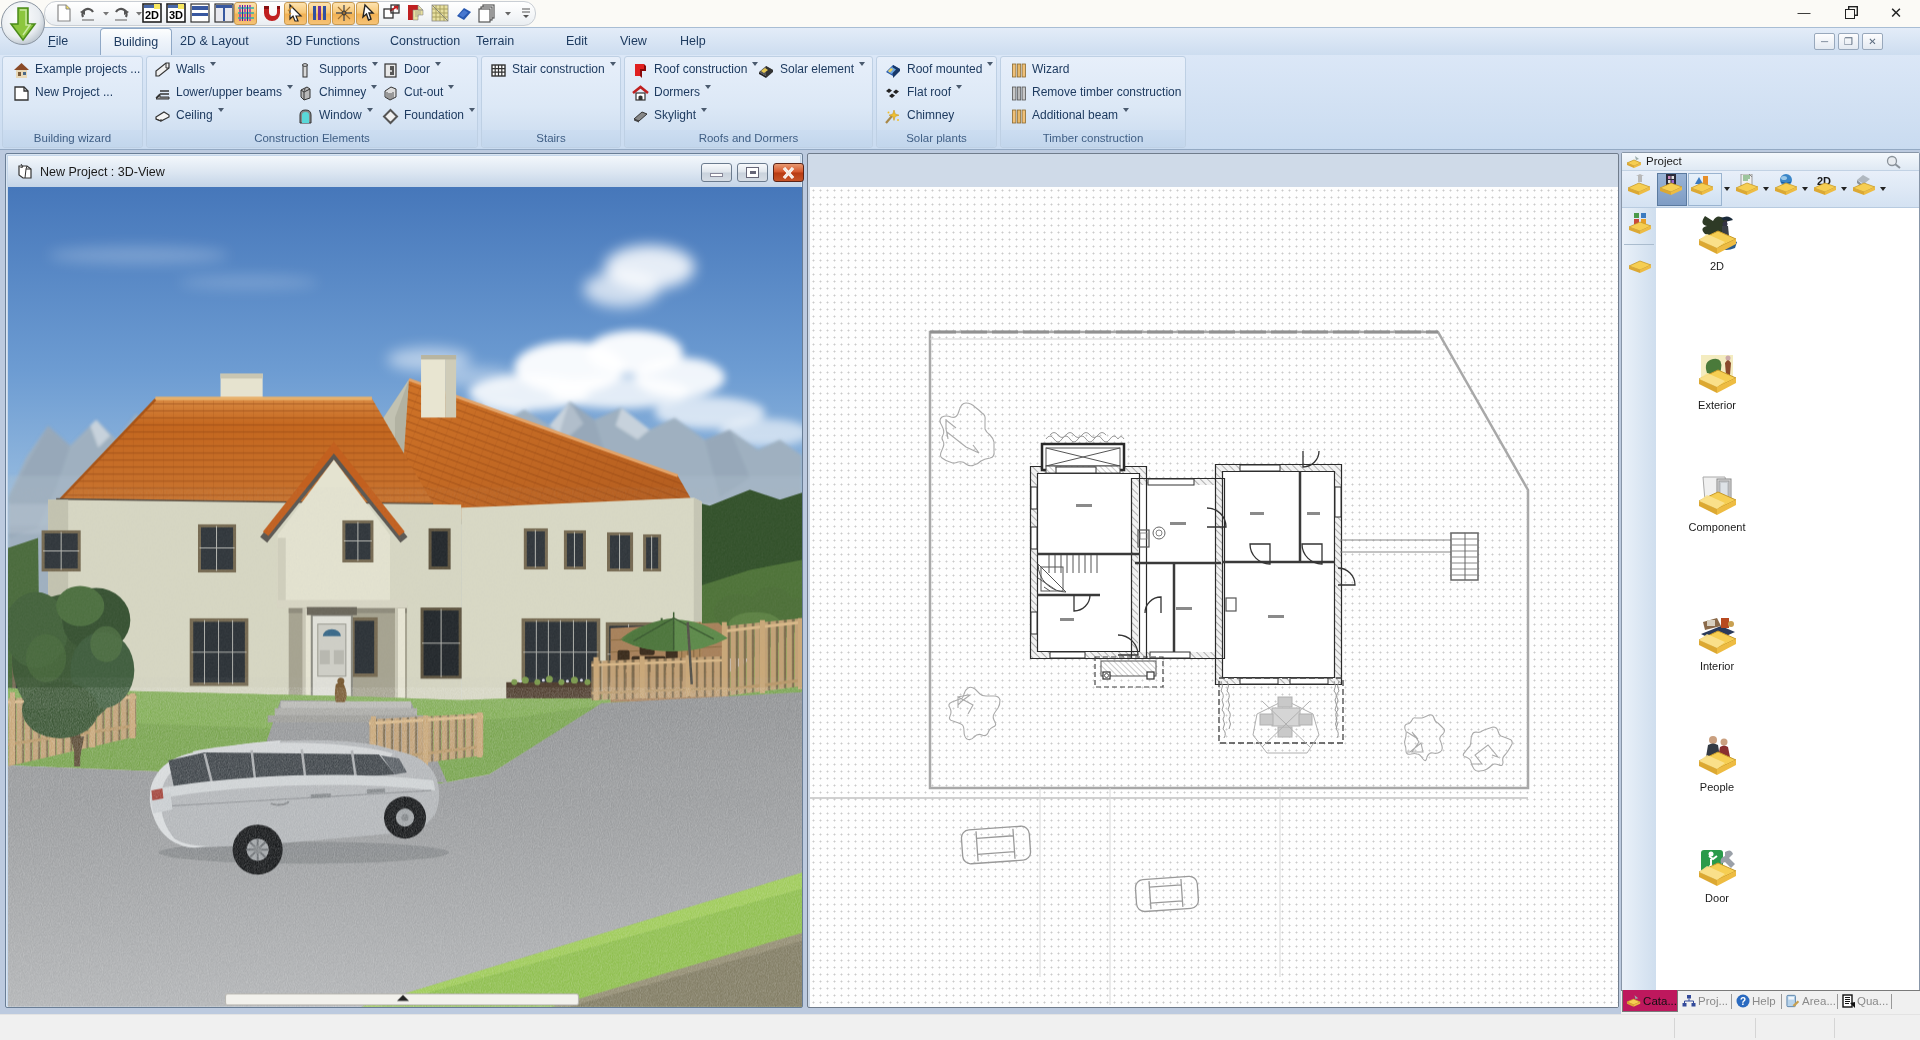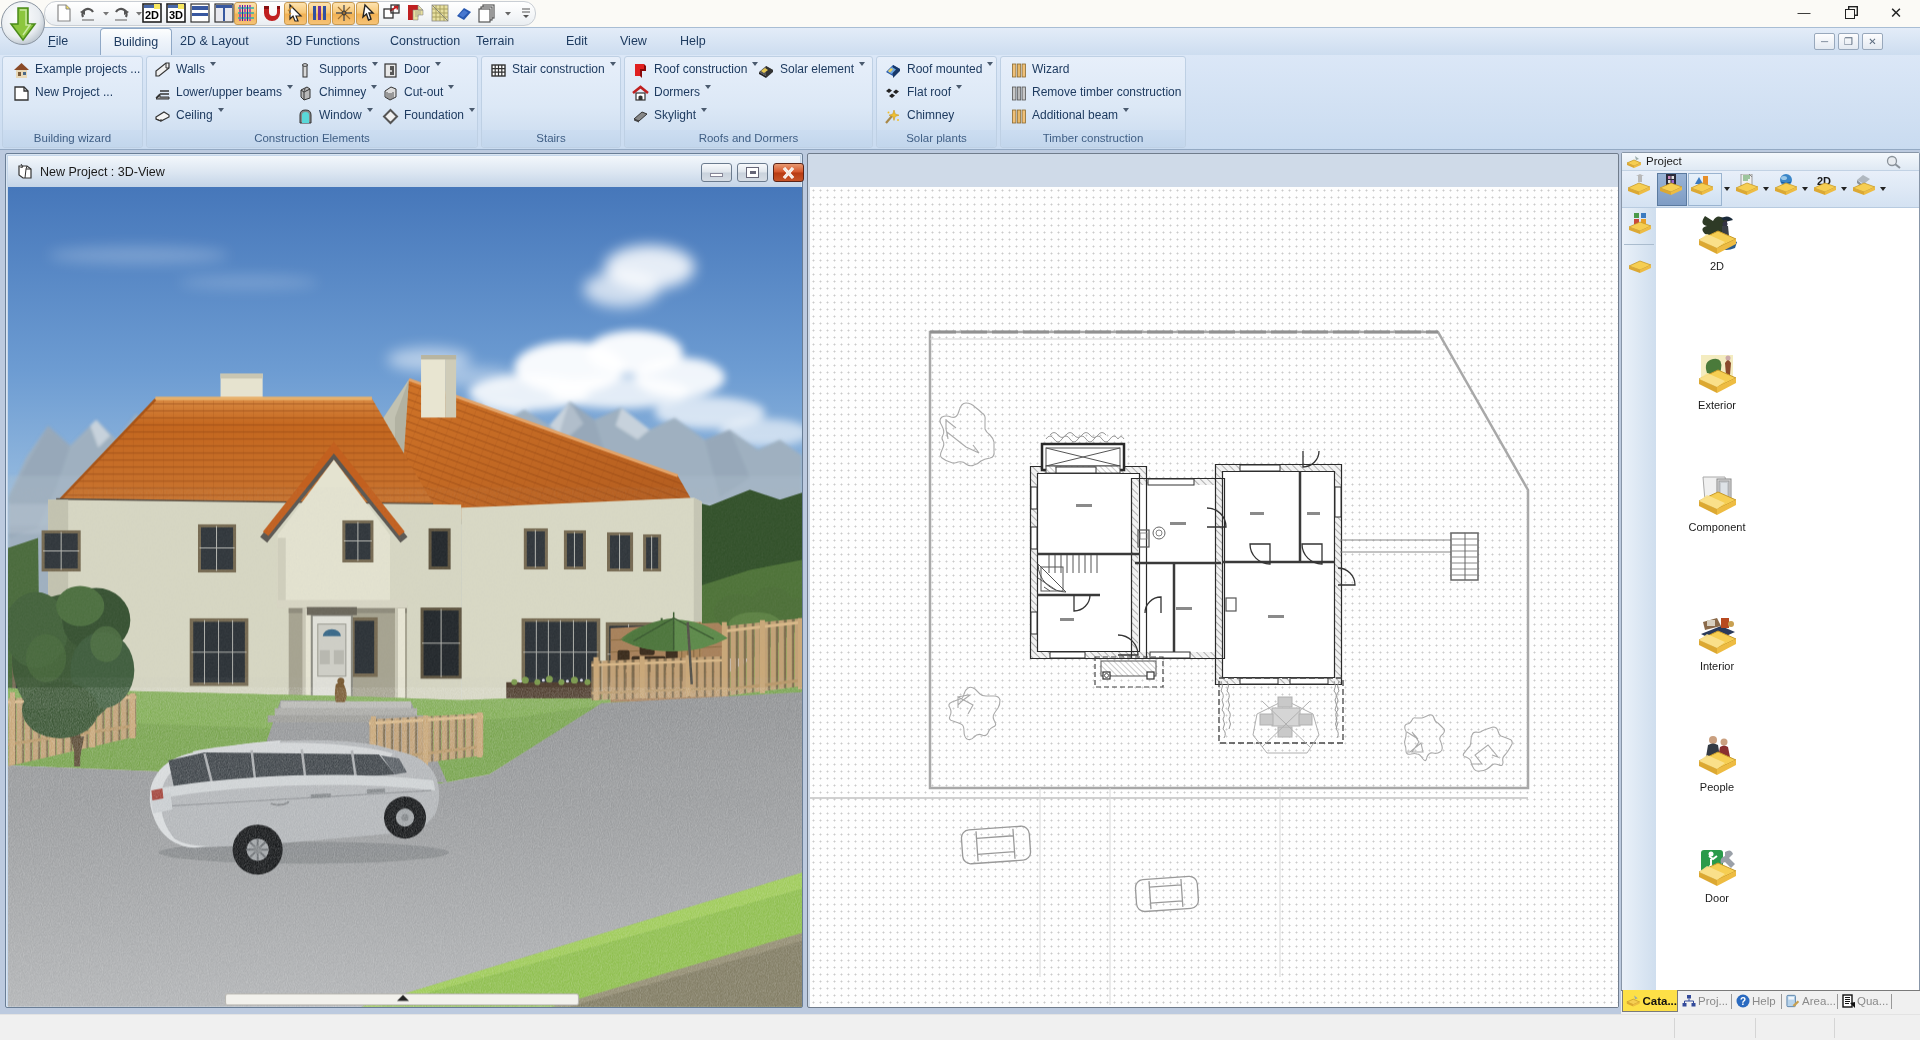--- a/index.html
+++ b/index.html
@@ -1054,21 +1054,21 @@
 <polygon points="8,28 26,36 26,42 8,33" fill="#dca832"></polygon>
 <polygon points="45,27 26,36 26,42 45,32" fill="#eebc42"></polygon>
 <polygon points="8,28 16,22 34,30 26,36" fill="#fbe290" opacity="0.9"></polygon>
             </svg></div>
           <div class="lbl">Door</div>
         </div>
       </div>
   </div>
   <div class="abs" id="cattabs">
       <div style="position:absolute;left:0;top:0;width:299px;height:1px;background:#7a7a7a"></div>
-<div class="ctab" style="left:1px;width:56px;background:#fde047;border:1px solid #7a7a7a;border-top:none;color:#111;font-weight:bold">
+<div class="ctab" style="left:1px;width:56px;background:#be185d;border:1px solid #7a7a7a;border-top:none;color:#111;font-weight:normal">
  <svg style="margin:0 2px 0 3px" width="16" height="14" viewBox="0 0 16 14">
           <polygon points="1,8 8,5 15,8 8,11" fill="#f6ce52" stroke="#c89a28" stroke-width="0.8"></polygon>
           <polygon points="1,8 8,11 8,13 1,10" fill="#dca832"></polygon>
           <polygon points="15,8 8,11 8,13 15,10" fill="#eebc42"></polygon>
           <path d="M9,1 l4,3 l-3,1 z" fill="#9aa"></path>
         </svg>Cata...</div>
 <div class="ctab" style="left:59px;width:50px"><svg style="margin:0 2px 0 2px" width="14" height="13" viewBox="0 0 14 13">
           <rect x="5" y="0" width="4" height="3.5" fill="#334a9a"></rect>
           <rect x="0.5" y="8" width="4" height="3.5" fill="#334a9a"></rect>
           <rect x="9.5" y="8" width="4" height="3.5" fill="#334a9a"></rect>

